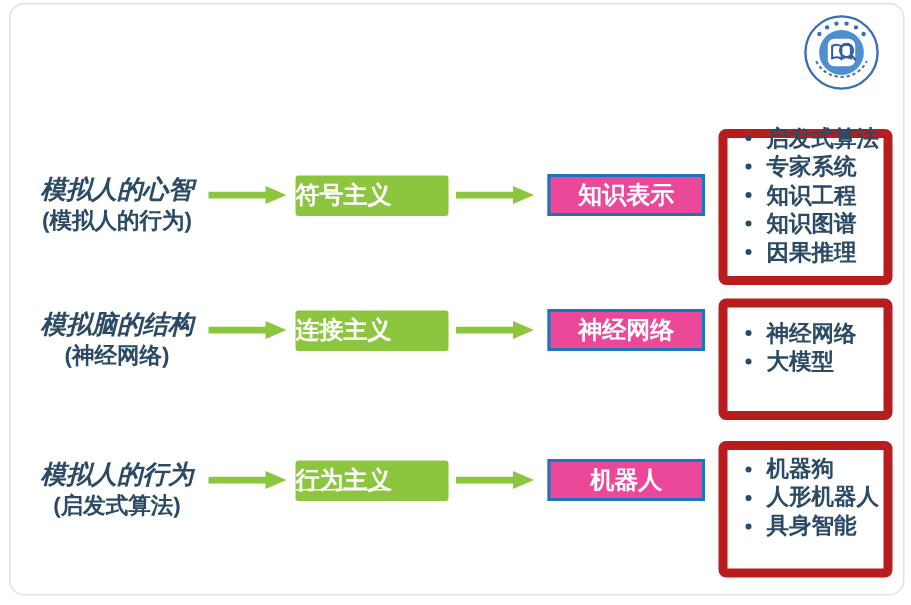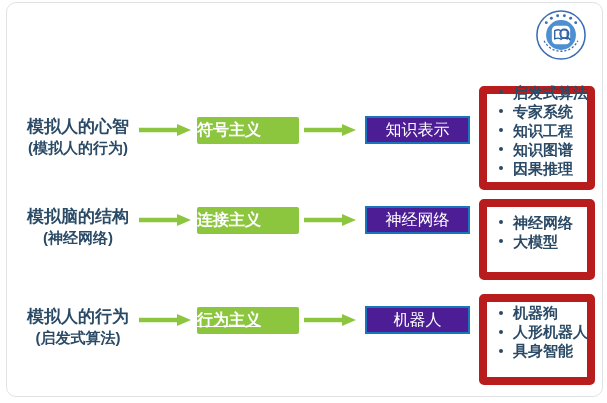--- a/index.html
+++ b/index.html
@@ -21,21 +21,21 @@
   }
 
   
   .row-label {
     position:absolute;
     left:7px; width:142px;
     text-align:center;
     color:#2b4a66;
     font-weight:bold;
   }
-  .row-label .l1 { font-size:17px; line-height:22px; }
+  .row-label .l1 { font-size:17px; line-height:22px;font-style:italic; }
   .row-label .l2 { font-size:15px; line-height:20px; }
   .row-label.r1 { top:116px; }
   .row-label.r2 { top:206px; }
   .row-label.r3 { top:306px; }
 
   
   .arrow { position:absolute; width:54px; height:14px; }
   .arrow.a1 { left:138px; }
   .arrow.a2 { left:303px; }
   .arrow.r1 { top:123px; }
@@ -52,35 +52,35 @@
     color:#ffffff; font-size:16px; font-weight:bold;
   }
   .green-box.r1 { top:117px; }
   .green-box.r2 { top:207px; }
   .green-box.r3 { top:307px;text-decoration:underline; }
 
   
   .blue-box {
     position:absolute;
     left:365px; width:105px; height:28px;
-    background:#4c1d95;
+    background:#ec4899;
     border:2px solid #1b75bc;
     display:flex; align-items:center; justify-content:center;
-    color:#ffffff; font-size:16px; font-weight:normal;
+    color:#ffffff; font-size:16px; font-weight:bold;
   }
   .blue-box.r1 { top:116px; }
   .blue-box.r2 { top:206px; }
   .blue-box.r3 { top:306px; }
 
   
   .list-box {
     position:absolute;
     left:479px; width:116px;
     background:#ffffff;
-    border:8px solid #b91c1c;
+    border:6px solid #b91c1c;
     border-radius:5px;
     display:flex; flex-direction:column; justify-content:center;
     padding:4px 4px 20px 8px;
   }
   .list-box.r1 { top:86px;  height:104px; }
   .list-box.r2 { top:199px; height:81px;  }
   .list-box.r3 { top:294px; height:91px;  }
 
   .list-item {
     display:flex; align-items:center;

